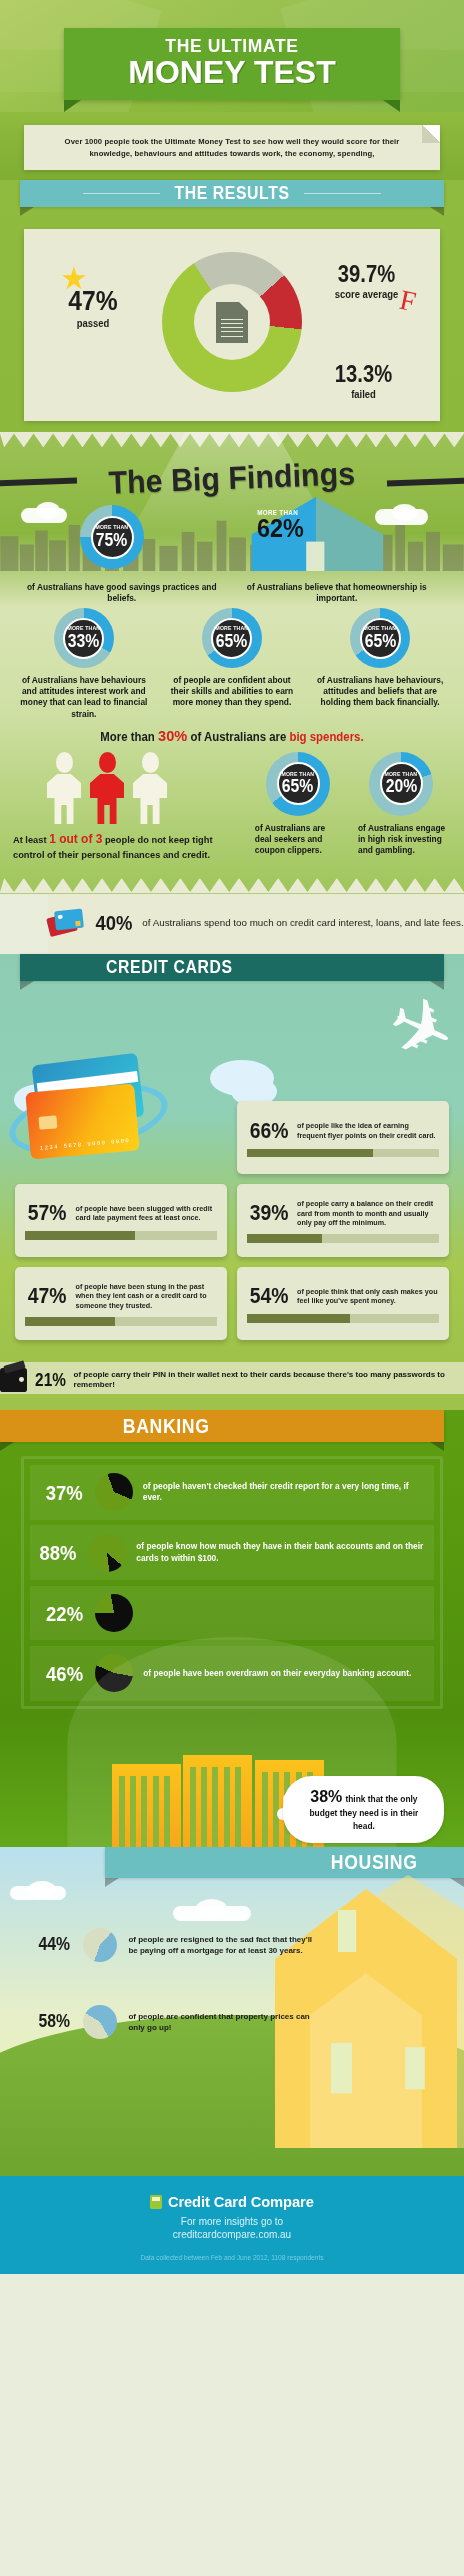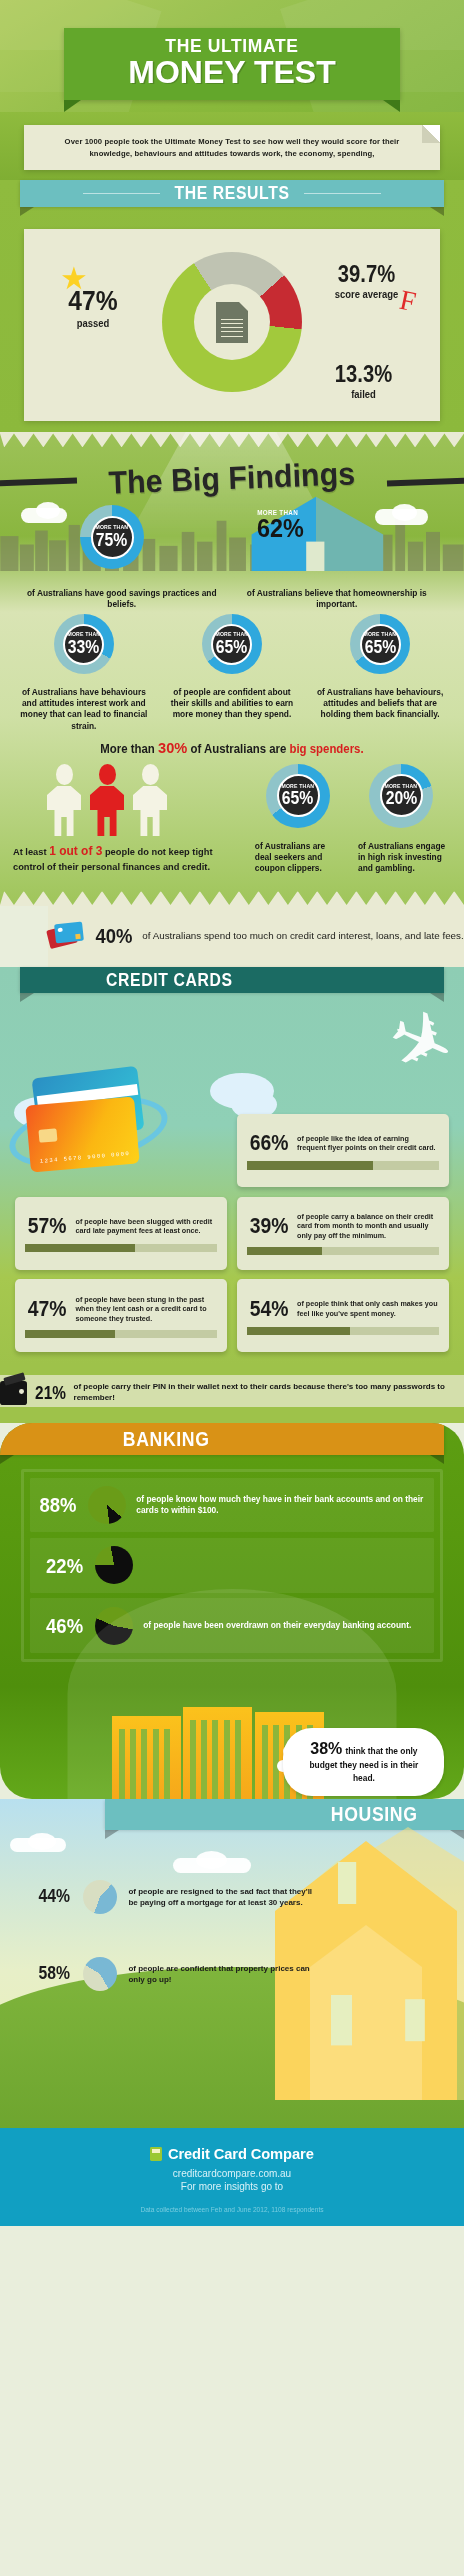--- a/index.html
+++ b/index.html
@@ -106,21 +106,21 @@
   .skyline svg{ position:absolute; bottom:0; left:0;}
   .cloud { position:absolute; background:#fff; border-radius:14px; opacity:.95;}
 
   .ring { position:relative; border-radius:50%; display:flex; align-items:center; justify-content:center; }
   .ring .inner{ border-radius:50%; background:#262626; border:2.1px solid #fff;
      display:flex; flex-direction:column; align-items:center; justify-content:center; color:#fff;}
   .ring .mt { font-size:5.6px; font-weight:bold; letter-spacing:0.2px; line-height:1;
       font-family:"Liberation Sans Narrow","Liberation Sans",sans-serif; transform:scaleX(.92);}
   .ring .pc { font-size:17.5px; font-weight:bold; line-height:1; margin-top:0.7px;
       font-family:"Liberation Sans Narrow","Liberation Sans",sans-serif; transform:scaleX(.9);}
-  .cap { text-align:center; font-size:8.4px; font-weight:bold; color:#171717; line-height:1.32; margin-top:13px;}
+  .cap { text-align:center; font-size:8.4px; font-weight:bold; color:#171717; line-height:1.32; margin-top:7px;}
 
   .row3 { display:flex; justify-content:space-around; padding:4.2px 9.8px 0; }
   .col3 { width:133px; display:flex; flex-direction:column; align-items:center;}
   .spenders { text-align:center; font-size:12px; font-weight:bold; color:#1b1b1b; padding:7px 12.6px 0;
      font-family:"Liberation Sans Narrow","Liberation Sans",sans-serif; transform:scaleX(.95);}
   .spenders .hl{ color:#d81f1f; }
 
   .people-row{ display:flex; padding:7px 0 0; position:relative;}
   .people { display:flex; gap:7px; padding-left:46px; align-items:flex-end;}
   .person { width:36px; }
@@ -170,21 +170,21 @@
   .pin-strip{ position:absolute; left:0; right:0; top:9.8px; height:32px; background:rgba(233,234,211,.72);}
   .pin-inner{ position:relative; display:flex; align-items:center; justify-content:center; gap:5.6px; padding-top:3.5px;}
   .wallet{ width:29px;height:24px;background:#151515;border-radius:2.8px;position:relative;}
   .wallet:before{content:"";position:absolute;left:4.2px;top:-5.6px;width:21px;height:8.4px;background:#2a2a2a;transform:rotate(-16deg);border-radius:1.4px;}
   .wallet i{position:absolute;right:3.5px;top:8.4px;width:4.9px;height:4.9px;border-radius:50%;background:#e9ead3;}
   .pin-band .n{ font-size:17.5px;font-weight:bold;color:#141414;
      font-family:"Liberation Sans Narrow","Liberation Sans",sans-serif; transform:scaleX(.88);}
   .pin-band .t{ font-size:8px;font-weight:bold;color:#141414;line-height:1.32;}
 
   
-  .banking { background:linear-gradient(180deg,#5d9e12 0%, #58990f 30%, #4f8f0c 70%, #63a81a 100%); position:relative; overflow:hidden;border-radius:32px;}
+  .banking { background:linear-gradient(180deg,#5d9e12 0%, #58990f 30%, #4f8f0c 70%, #63a81a 100%); position:relative; overflow:hidden;}
   .bank-box { margin:14px 21px 0; border:3.5px solid rgba(255,255,255,.12); border-radius:2.1px; padding:5.6px; position:relative;}
   .bank-row { display:flex; align-items:center; gap:9.8px; padding:8.4px 7px; background:rgba(255,255,255,.07);
      margin-bottom:5.6px; border-radius:1.4px;}
   .bank-row .pc{ font-size:21px;font-weight:bold;color:#fff; width:49px; text-align:right; line-height:1;
      font-family:"Liberation Sans Narrow","Liberation Sans",sans-serif; transform:scaleX(.88);}
   .pie { width:38px;height:38px;border-radius:50%; flex:0 0 auto;}
   .bank-row .tx{ font-size:8.4px;font-weight:bold;color:#fff;line-height:1.35;}
   .buildings{ position:relative; height:126px; margin-top:11.2px;}
   .bdome{ position:absolute; left:50%; transform:translateX(-50%); bottom:0; width:329px;height:210px;border-radius:50% 50% 0 0; background:rgba(255,255,255,.10);}
   .bld{ position:absolute; bottom:0; background:linear-gradient(180deg,#fbc21c,#f6a81a); }
@@ -545,20 +545,25 @@
 
   <div class="banking">
     <div class="banner" style="height:32px">
       <div class="bar" style="background:#d99216; left:0; right:19.6px; height:32px;">
         <span class="txt" style="margin-right:112px;font-size:19.6px">BANKING</span>
       </div>
     </div>
 
     <div class="bank-box">
       <div class="bank-row">
+        <div class="pc">37%</div>
+        <div class="pie" style="background:conic-gradient(from -20deg,#0d0d0d 0deg 133deg,#6a9c18 133deg 360deg);"></div>
+        <div class="tx">of people haven't checked their credit report for a very long time, if ever.</div>
+      </div>
+      <div class="bank-row">
         <div class="pc">88%</div>
         <div class="pie" style="background:conic-gradient(from 130deg,#0d0d0d 0deg 43deg,#6a9c18 43deg 360deg);"></div>
         <div class="tx">of people know how much they have in their bank accounts and on their cards to within $100.</div>
       </div>
       <div class="bank-row">
         <div class="pc">22%</div>
         <div class="pie" style="background:conic-gradient(from -10deg,#0d0d0d 0deg 281deg,#6a9c18 281deg 360deg);"></div>
       </div>
       <div class="bank-row" style="margin-bottom:0">
         <div class="pc">46%</div>
@@ -641,20 +646,20 @@
       </div>
     </div>
   </div>
 
   <div class="footer">
     <div class="brandline">
       <span class="brand-mark"></span>
       <span class="brand">Credit Card Compare</span>
     </div>
     <div class="foot2">
+      <div>For more insights go to</div>
       <div>creditcardcompare.com.au</div>
-      <div>For more insights go to</div>
     </div>
     <div class="foot3">Data collected between Feb and June 2012, 1108 respondents</div>
   </div>
 
 </div>
 
 
 </body></html>

